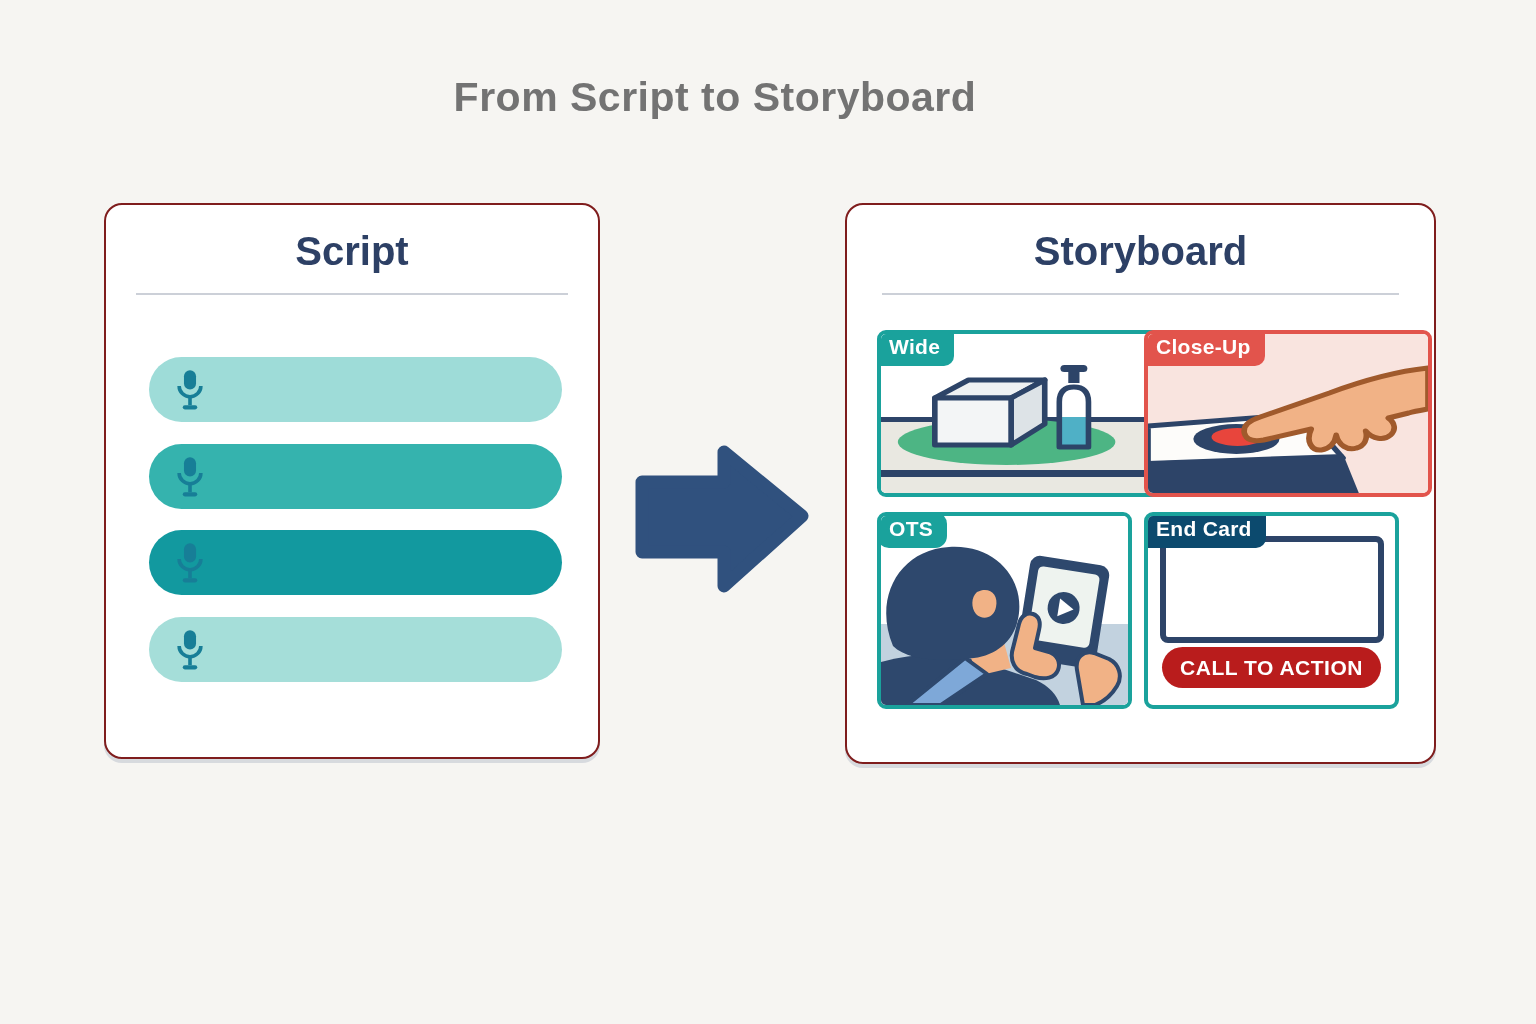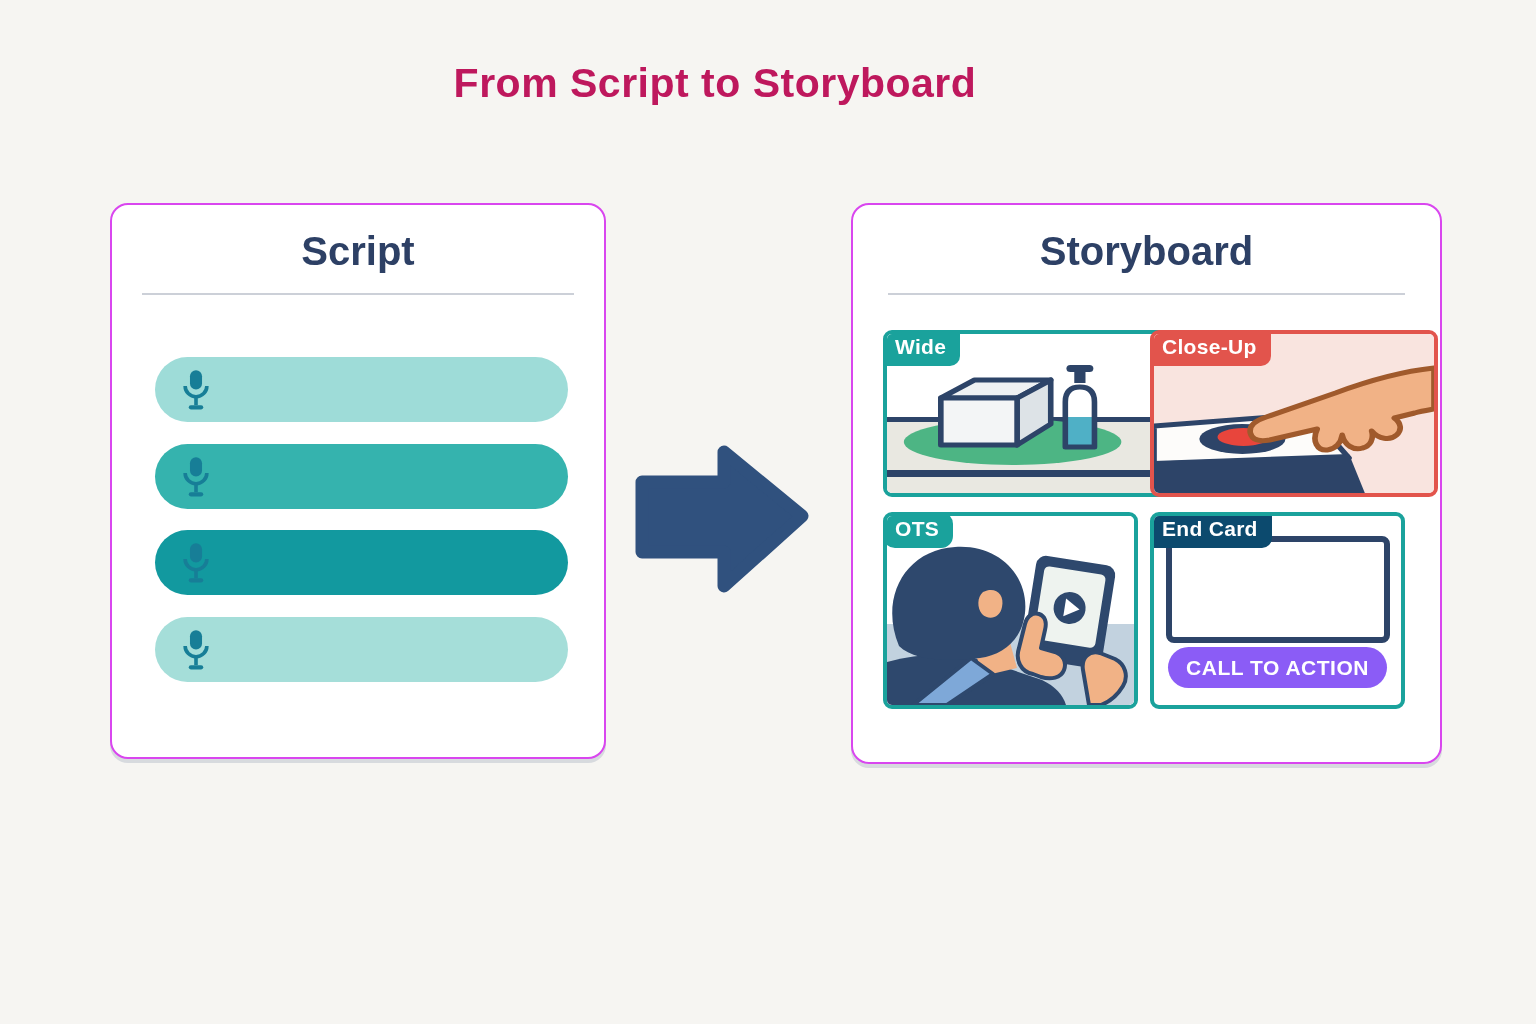--- a/index.html
+++ b/index.html
@@ -2,29 +2,28 @@
 <html><head>
 <meta charset="utf-8">
 <style>
   html,body{margin:0;padding:0;}
   body{
     width:1536px;height:1024px;position:relative;overflow:hidden;
     background:#f6f5f2;
     font-family:"Liberation Sans",sans-serif;
   }
   .main-title{
-    position:absolute;left:0;top:60px;width:1430px;
-    text-align:center;font-size:41px;font-weight:bold;color:#be185d;
+    position:absolute;left:0;top:74px;width:1430px;
+    text-align:center;font-size:41px;font-weight:bold;color:#737373;
     letter-spacing:.5px;
   }
   .panel{
     position:absolute;background:#ffffff;
-    border:2px solid #d946ef;border-radius:18px;
+    border:2px solid #7f1d1d;border-radius:18px;
     box-shadow:0 4px 0 rgba(190,195,205,.55);
-    margin-left:6px;
   }
   .panel-script{left:104px;top:203px;width:492px;height:552px;}
   .panel-storyboard{left:845px;top:203px;width:587px;height:557px;}
   .panel-title{
     position:absolute;left:0;top:24px;width:100%;text-align:center;
     font-size:40px;font-weight:bold;color:#2d4065;
   }
   .panel-divider{
     position:absolute;left:30px;right:30px;top:88px;height:2px;background:#ccd0d8;
   }
@@ -203,16 +202,16 @@
 
       <path d="M146,158 C134,156 128,144 132,132 L138,108 C140,100 146,96 152,98 C158,100 160,106 158,114 L154,132 L168,136 C176,139 180,146 177,154 C174,162 164,164 154,161 Z" fill="#f1b286" stroke="#2e486d" stroke-width="4" stroke-linejoin="round"></path>
 
       <path d="M202,189 L196,154 C194,142 202,134 213,137 L228,143 C238,148 242,160 236,170 C230,180 222,186 214,189 Z" fill="#f1b286" stroke="#2e486d" stroke-width="4" stroke-linejoin="round"></path>
     </svg>
     <div class="badge" style="background-color: rgb(26, 162, 156); border-radius: 12px;">OTS</div>
   </div>
 
   <div class="frame frame-endcard" style="border-color: rgb(26, 162, 156);">
     <div class="endcard-frame-rect"></div>
-    <div class="cta-button" style="background-color: #8b5cf6;">CALL TO ACTION</div>
+    <div class="cta-button" style="background-color: #b91c1c;">CALL TO ACTION</div>
     <div class="badge" style="background-color: #0c4a6e;">End Card</div>
   </div>
 </div>
 
 </body></html>

